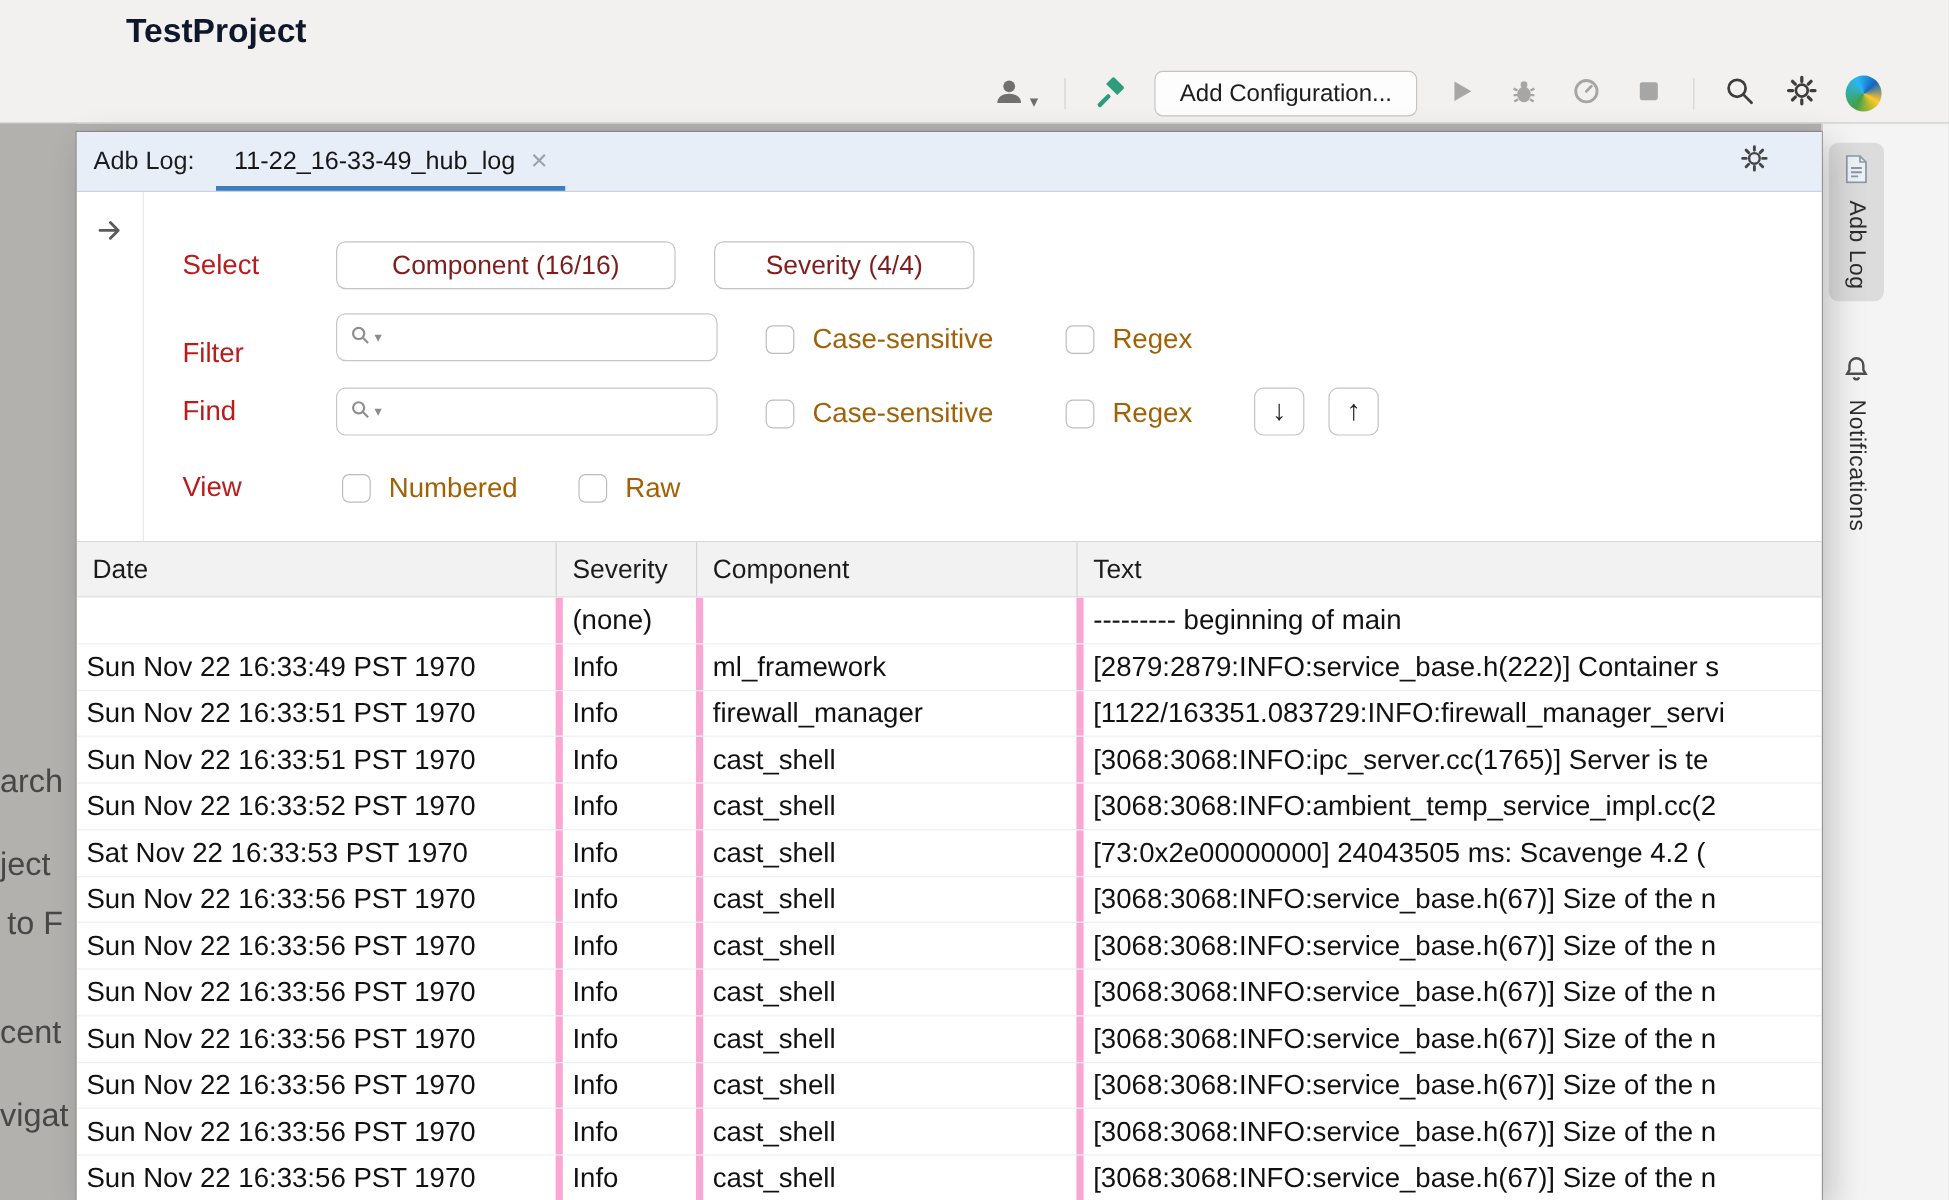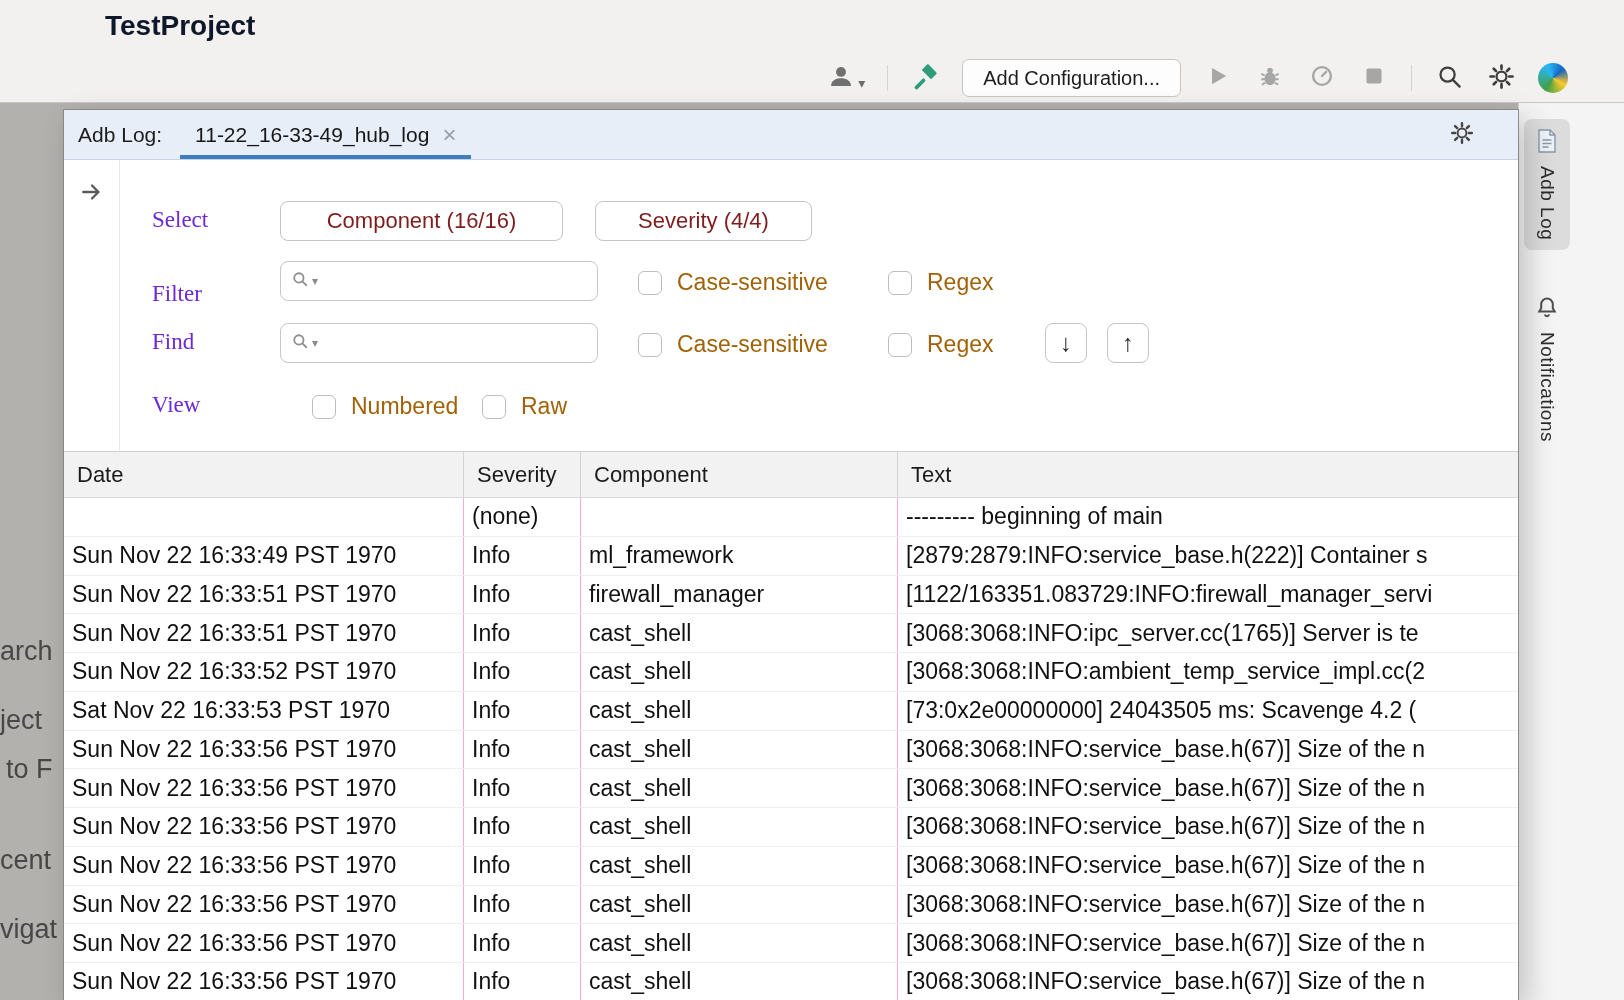--- a/index.html
+++ b/index.html
@@ -48,55 +48,55 @@
   .ph-tab-label{font-size:21px;color:#161616;}
   .ph-close{font-size:24px;color:#98a0a8;line-height:1;}
   .ph-actions{margin-left:auto;display:flex;align-items:center;gap:26px;margin-right:18px;}
   .minus-bar{width:20px;height:3px;background:#3f3f3f;border-radius:1px;}
 
   
   .filter-area{position:absolute;left:0;top:50px;width:100%;height:292px;background:#fff;border-bottom:1px solid #cfcfcf;}
   .gutter{position:absolute;left:0;top:0;width:56px;height:100%;border-right:1px solid #e9e9e9;}
   .gutter-arrow{position:absolute;left:14px;top:18px;width:28px;height:28px;display:flex;align-items:center;justify-content:center;}
 
-  .fl-label{position:absolute;left:88px;font-size:23px;color:#6d28d9;font-family:Liberation Serif, serif;}
+  .fl-label{position:absolute;left:88px;font-size:23px;color:#b91c1c;}
   #lbl-select{top:47px;} #lbl-filter{top:121px;} #lbl-find{top:169px;} #lbl-view{top:232px;}
 
   .pill-btn{position:absolute;top:41px;height:40px;border:1px solid #c4c4c4;border-radius:8px;background:#fff;
     font-size:22px;color:#7f1d1d;display:flex;align-items:center;justify-content:center;font-family:inherit;}
   #component-btn{left:216px;width:283px;}
   #severity-btn{left:531px;width:217px;}
 
   .search-field{position:absolute;left:216px;width:318px;height:40px;border:1px solid #c7c7c7;border-radius:8px;background:#fff;
     display:flex;align-items:center;padding:0 10px;gap:3px;}
   #filter-field{top:101px;} #find-field{top:163px;}
   .search-field input{border:none;outline:none;flex:1;min-width:0;font-size:20px;font-family:inherit;background:transparent;color:#1d1d1d;}
   .sf-chevron{font-size:12px;color:#8b8b8b;}
 
   .cb-group{position:absolute;display:flex;align-items:center;gap:15px;}
   .cb-box{width:24px;height:24px;border:1.5px solid #bdbdbd;border-radius:6px;background:#fff;flex:none;}
   .cb-label{font-size:23px;color:#a16207;}
   #cb-filter-case{left:574px;top:109px;} #cb-filter-regex{left:824px;top:109px;}
   #cb-find-case{left:574px;top:171px;}  #cb-find-regex{left:824px;top:171px;}
-  #cb-view-numbered{left:221px;top:233px;margin-left:27px;} #cb-view-raw{left:418px;top:233px;}
+  #cb-view-numbered{left:221px;top:233px;} #cb-view-raw{left:418px;top:233px;}
 
   .nav-btn{position:absolute;top:163px;width:42px;height:40px;border:1px solid #c4c4c4;border-radius:8px;background:#fff;
     display:flex;align-items:center;justify-content:center;font-size:24px;color:#262626;font-family:inherit;}
   #find-down{left:981px;} #find-up{left:1043px;}
 
   
   .table-header{position:absolute;left:0;top:342px;width:100%;height:46px;background:#f2f2f2;border-bottom:1px solid #d9d9d9;display:flex;}
   .th-cell{display:flex;align-items:center;padding-left:13px;font-size:22px;color:#1b1b1b;overflow:hidden;white-space:nowrap;}
   .th-cell + .th-cell{border-left:1px solid #d2d2d2;}
   .w-date{width:399px;flex:none;} .w-sev{width:117px;flex:none;} .w-comp{width:317px;flex:none;} .w-text{flex:1;min-width:0;}
 
   .table-body{position:absolute;left:0;top:388px;width:100%;bottom:0;overflow:hidden;background:#fff;}
   .log-row{display:flex;height:38.75px;border-bottom:1px solid #efefef;}
   .cell{display:flex;align-items:center;padding-left:8px;font-size:23px;color:#111;white-space:nowrap;overflow:hidden;}
-  .cell + .cell{border-left:1px solid #f9a8d4;}
+  .cell + .cell{border-left:6px solid #f9a8d4;}
 </style>
 </head>
 <body>
 
 <div class="top-chrome">
   <div class="window-title">TestProject</div>
 
   <div class="main-toolbar">
     <div class="user-group">
       <span>

